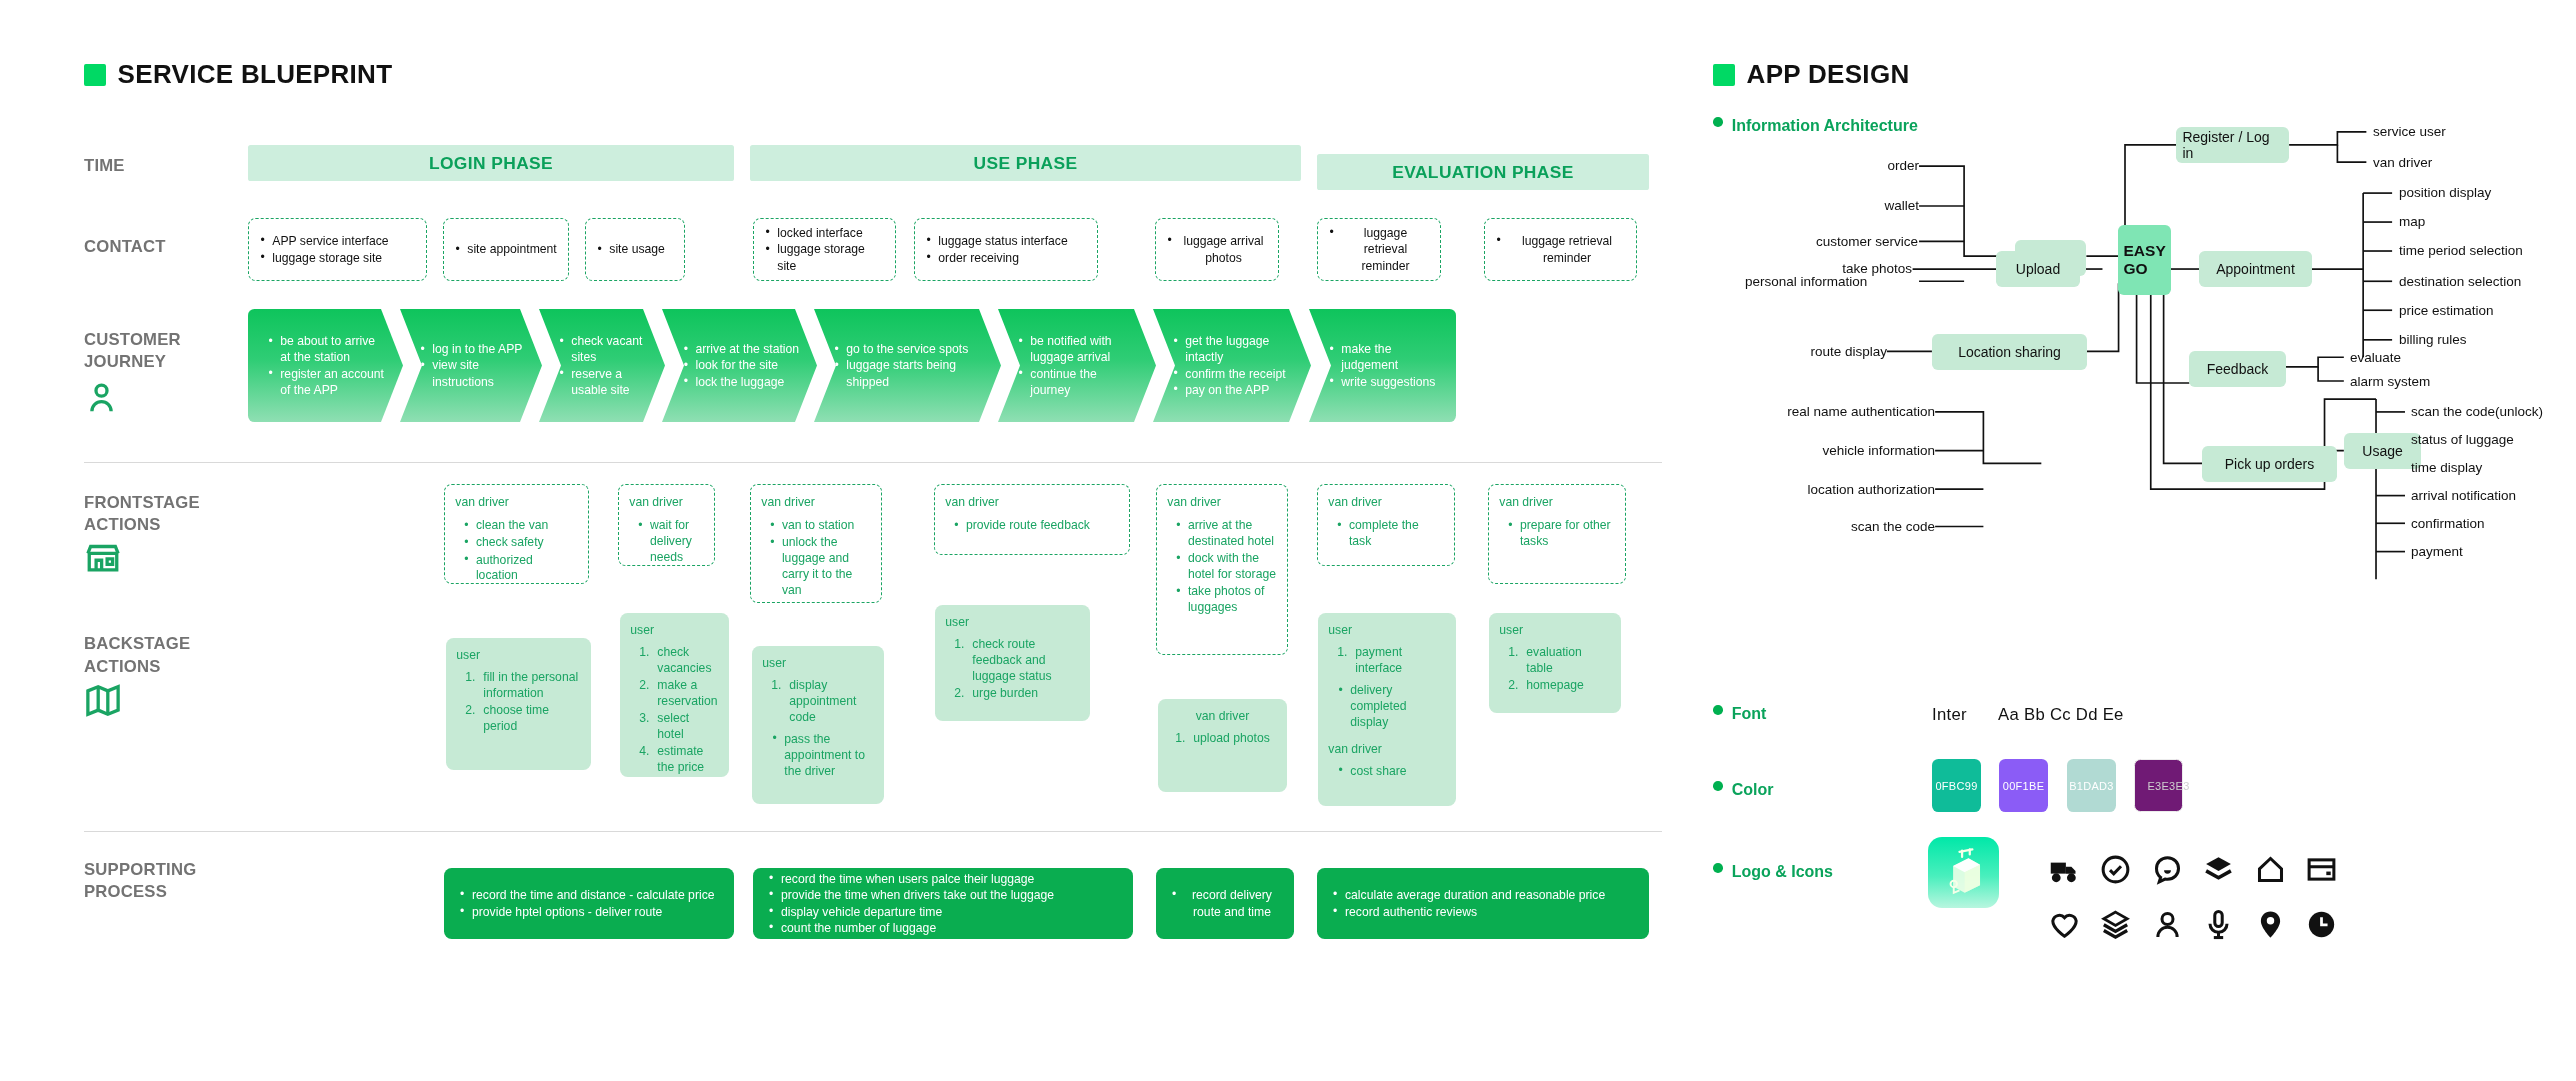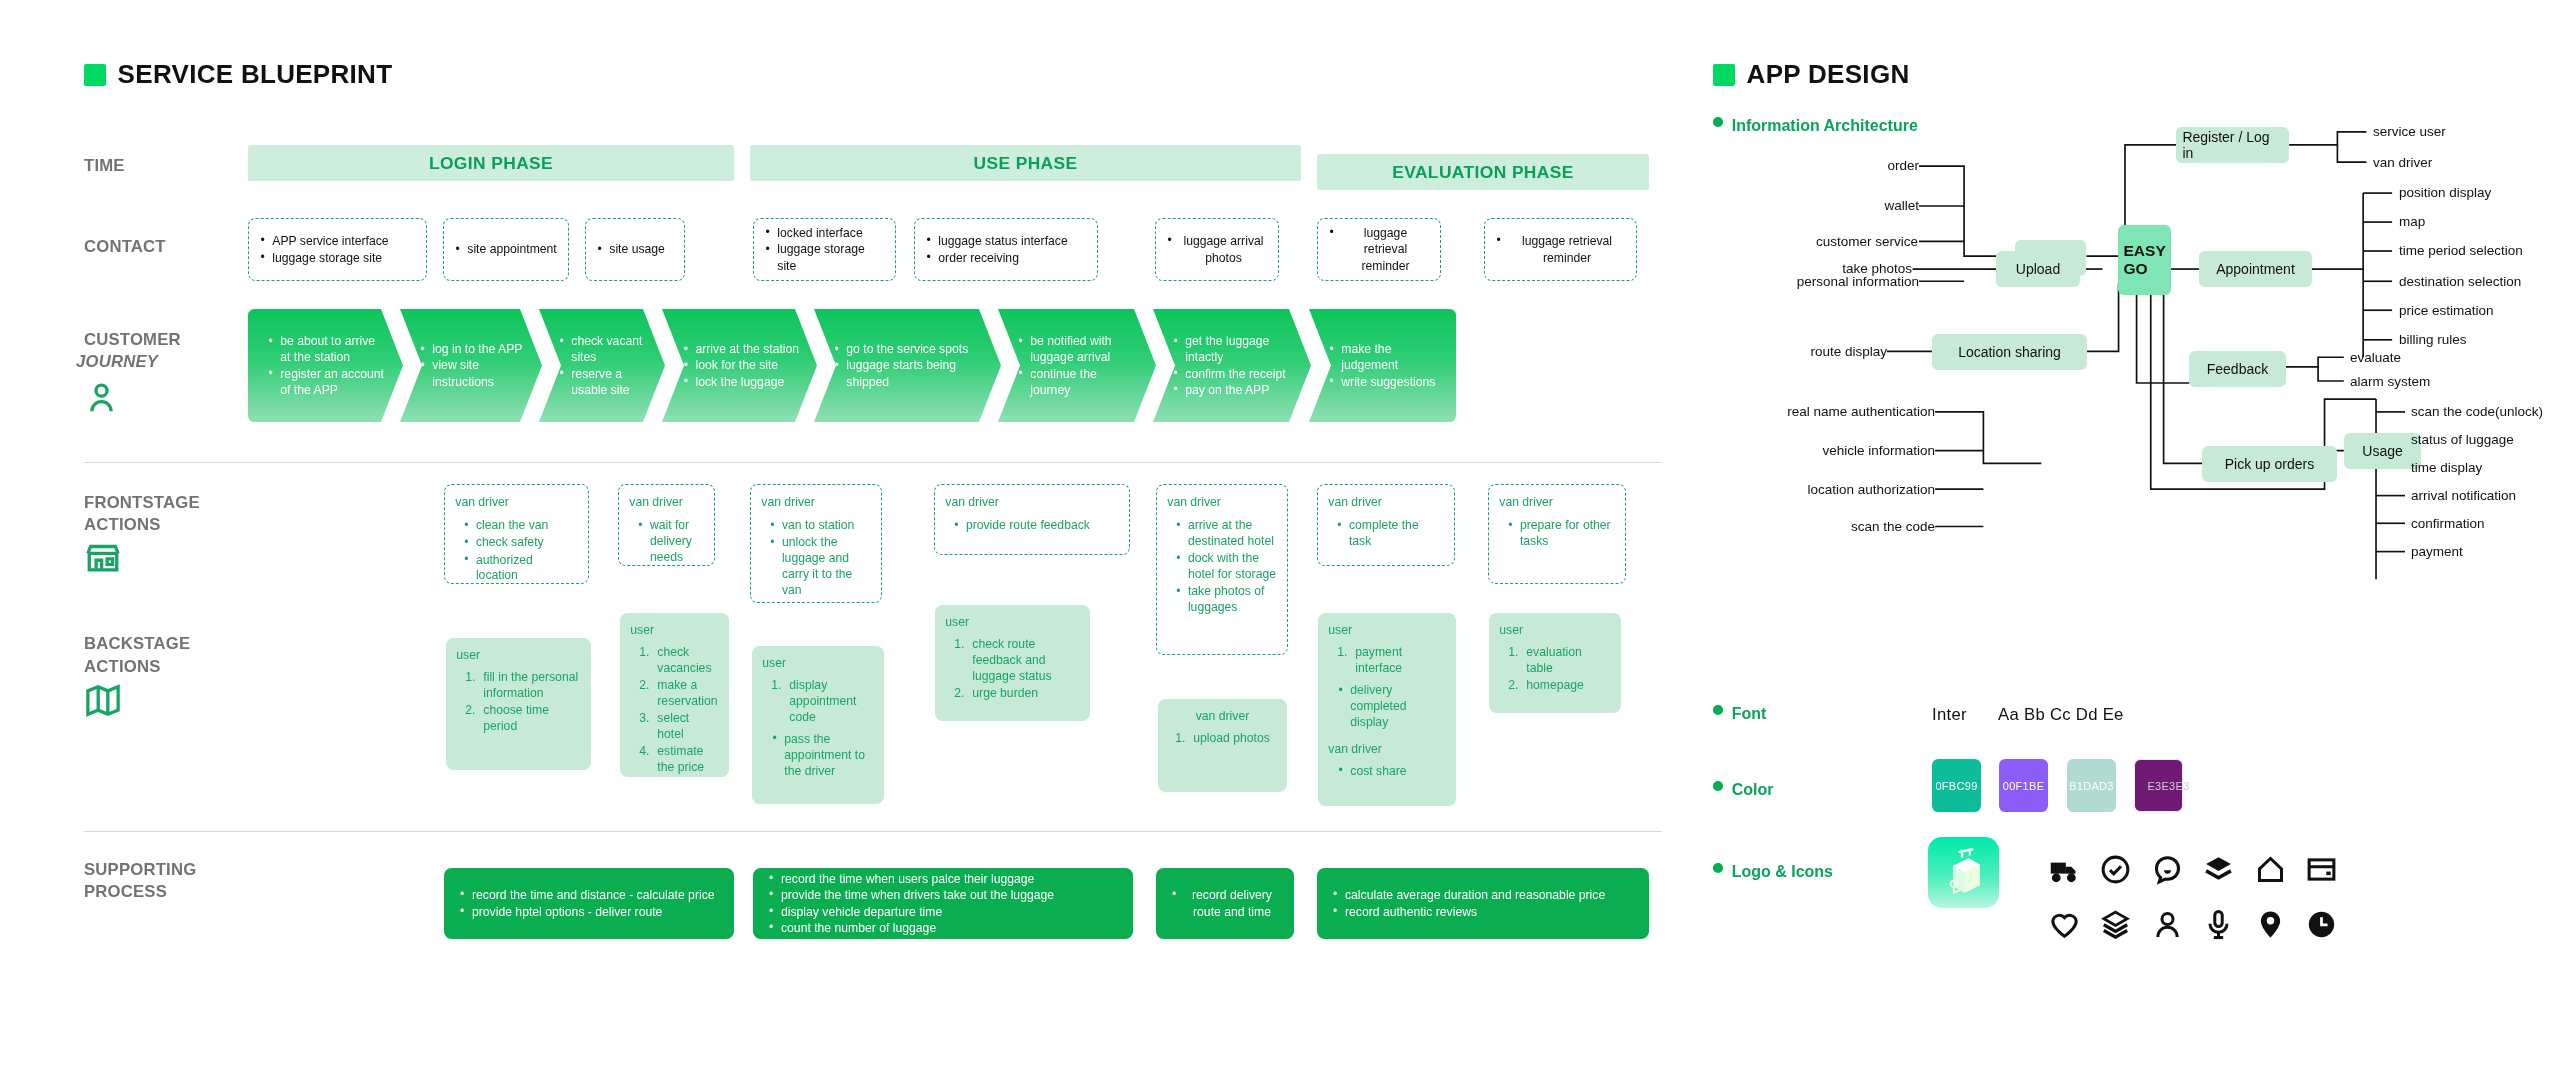--- a/index.html
+++ b/index.html
@@ -118,21 +118,21 @@
 <div class="left">
 
   <div class="bp-head panel-title">
     <span class="sq-mark"></span>
     <h1>SERVICE BLUEPRINT</h1>
   </div>
 
   <div class="row-label" style="left:84px; top:156px;">TIME</div>
   <div class="row-label" style="left:84px; top:237px;">CONTACT</div>
   <div class="row-label" style="left:84px; top:330px;">CUSTOMER</div>
-  <div class="row-label" style="left:76px; top:352px;font-style:italic;">JOURNEY</div>
+  <div class="row-label" style="left:84px; top:352px;">JOURNEY</div>
   <svg class="lbl-icon" style="left:85px; top:381px; width:33px; height:33px;" viewBox="0 0 24 24">
     <circle cx="12" cy="7" r="4"></circle>
         <path d="M5 22c0-4 3.2-7 7-7s7 3 7 7"></path>
   </svg>
 
   <div class="row-label" style="left:84px; top:493px;">FRONTSTAGE</div>
   <div class="row-label" style="left:84px; top:515px;">ACTIONS</div>
   <svg class="lbl-icon" style="left:85px; top:541px; width:36px; height:33px;" viewBox="0 0 26 24">
     <path d="M3 9h20v12H3z"></path>
         <path d="M2 9l2-5h18l2 5"></path>
@@ -455,21 +455,21 @@
     <div class="node" style="left:258px; top:334px; width:155px; height:36px;">Location sharing</div>
     <div class="node" style="left:528px; top:446px; width:135px; height:36px;">Pick up orders</div>
     <div class="node" style="left:502px; top:127px; width:113px; height:36px;">Register / Log in</div>
     <div class="node" style="left:525px; top:251px; width:113px; height:36px;">Appointment</div>
     <div class="node" style="left:515px; top:351px; width:97px; height:36px;">Feedback</div>
     <div class="node" style="left:670px; top:433px; width:77px; height:36px; left:670px;">Usage</div>
 
     <div class="leaf l" style="left:97px; top:158px; width:148px; text-align:right;">order</div>
     <div class="leaf l" style="left:97px; top:198px; width:148px; text-align:right;">wallet</div>
     <div class="leaf l" style="left:77px; top:234px; width:167px; text-align:right;">customer service</div>
-    <div class="leaf l" style="left:71px; top:274px; width:174px; text-align:right;">personal information</div>
+    <div class="leaf l" style="left:71px; top:274px; width:174px; text-align:left;">personal information</div>
 
     <div class="leaf l" style="left:116px; top:261px; width:122px; text-align:right;">take photos</div>
 
     <div class="leaf l" style="left:97px; top:344px; width:116px; text-align:right;">route display</div>
 
     <div class="leaf l" style="left:32px; top:404px; width:229px; text-align:right;">real name authentication</div>
     <div class="leaf l" style="left:32px; top:443px; width:229px; text-align:right;">vehicle information</div>
     <div class="leaf l" style="left:32px; top:482px; width:229px; text-align:right;">location authorization</div>
     <div class="leaf l" style="left:32px; top:519px; width:229px; text-align:right;">scan the code</div>
 

